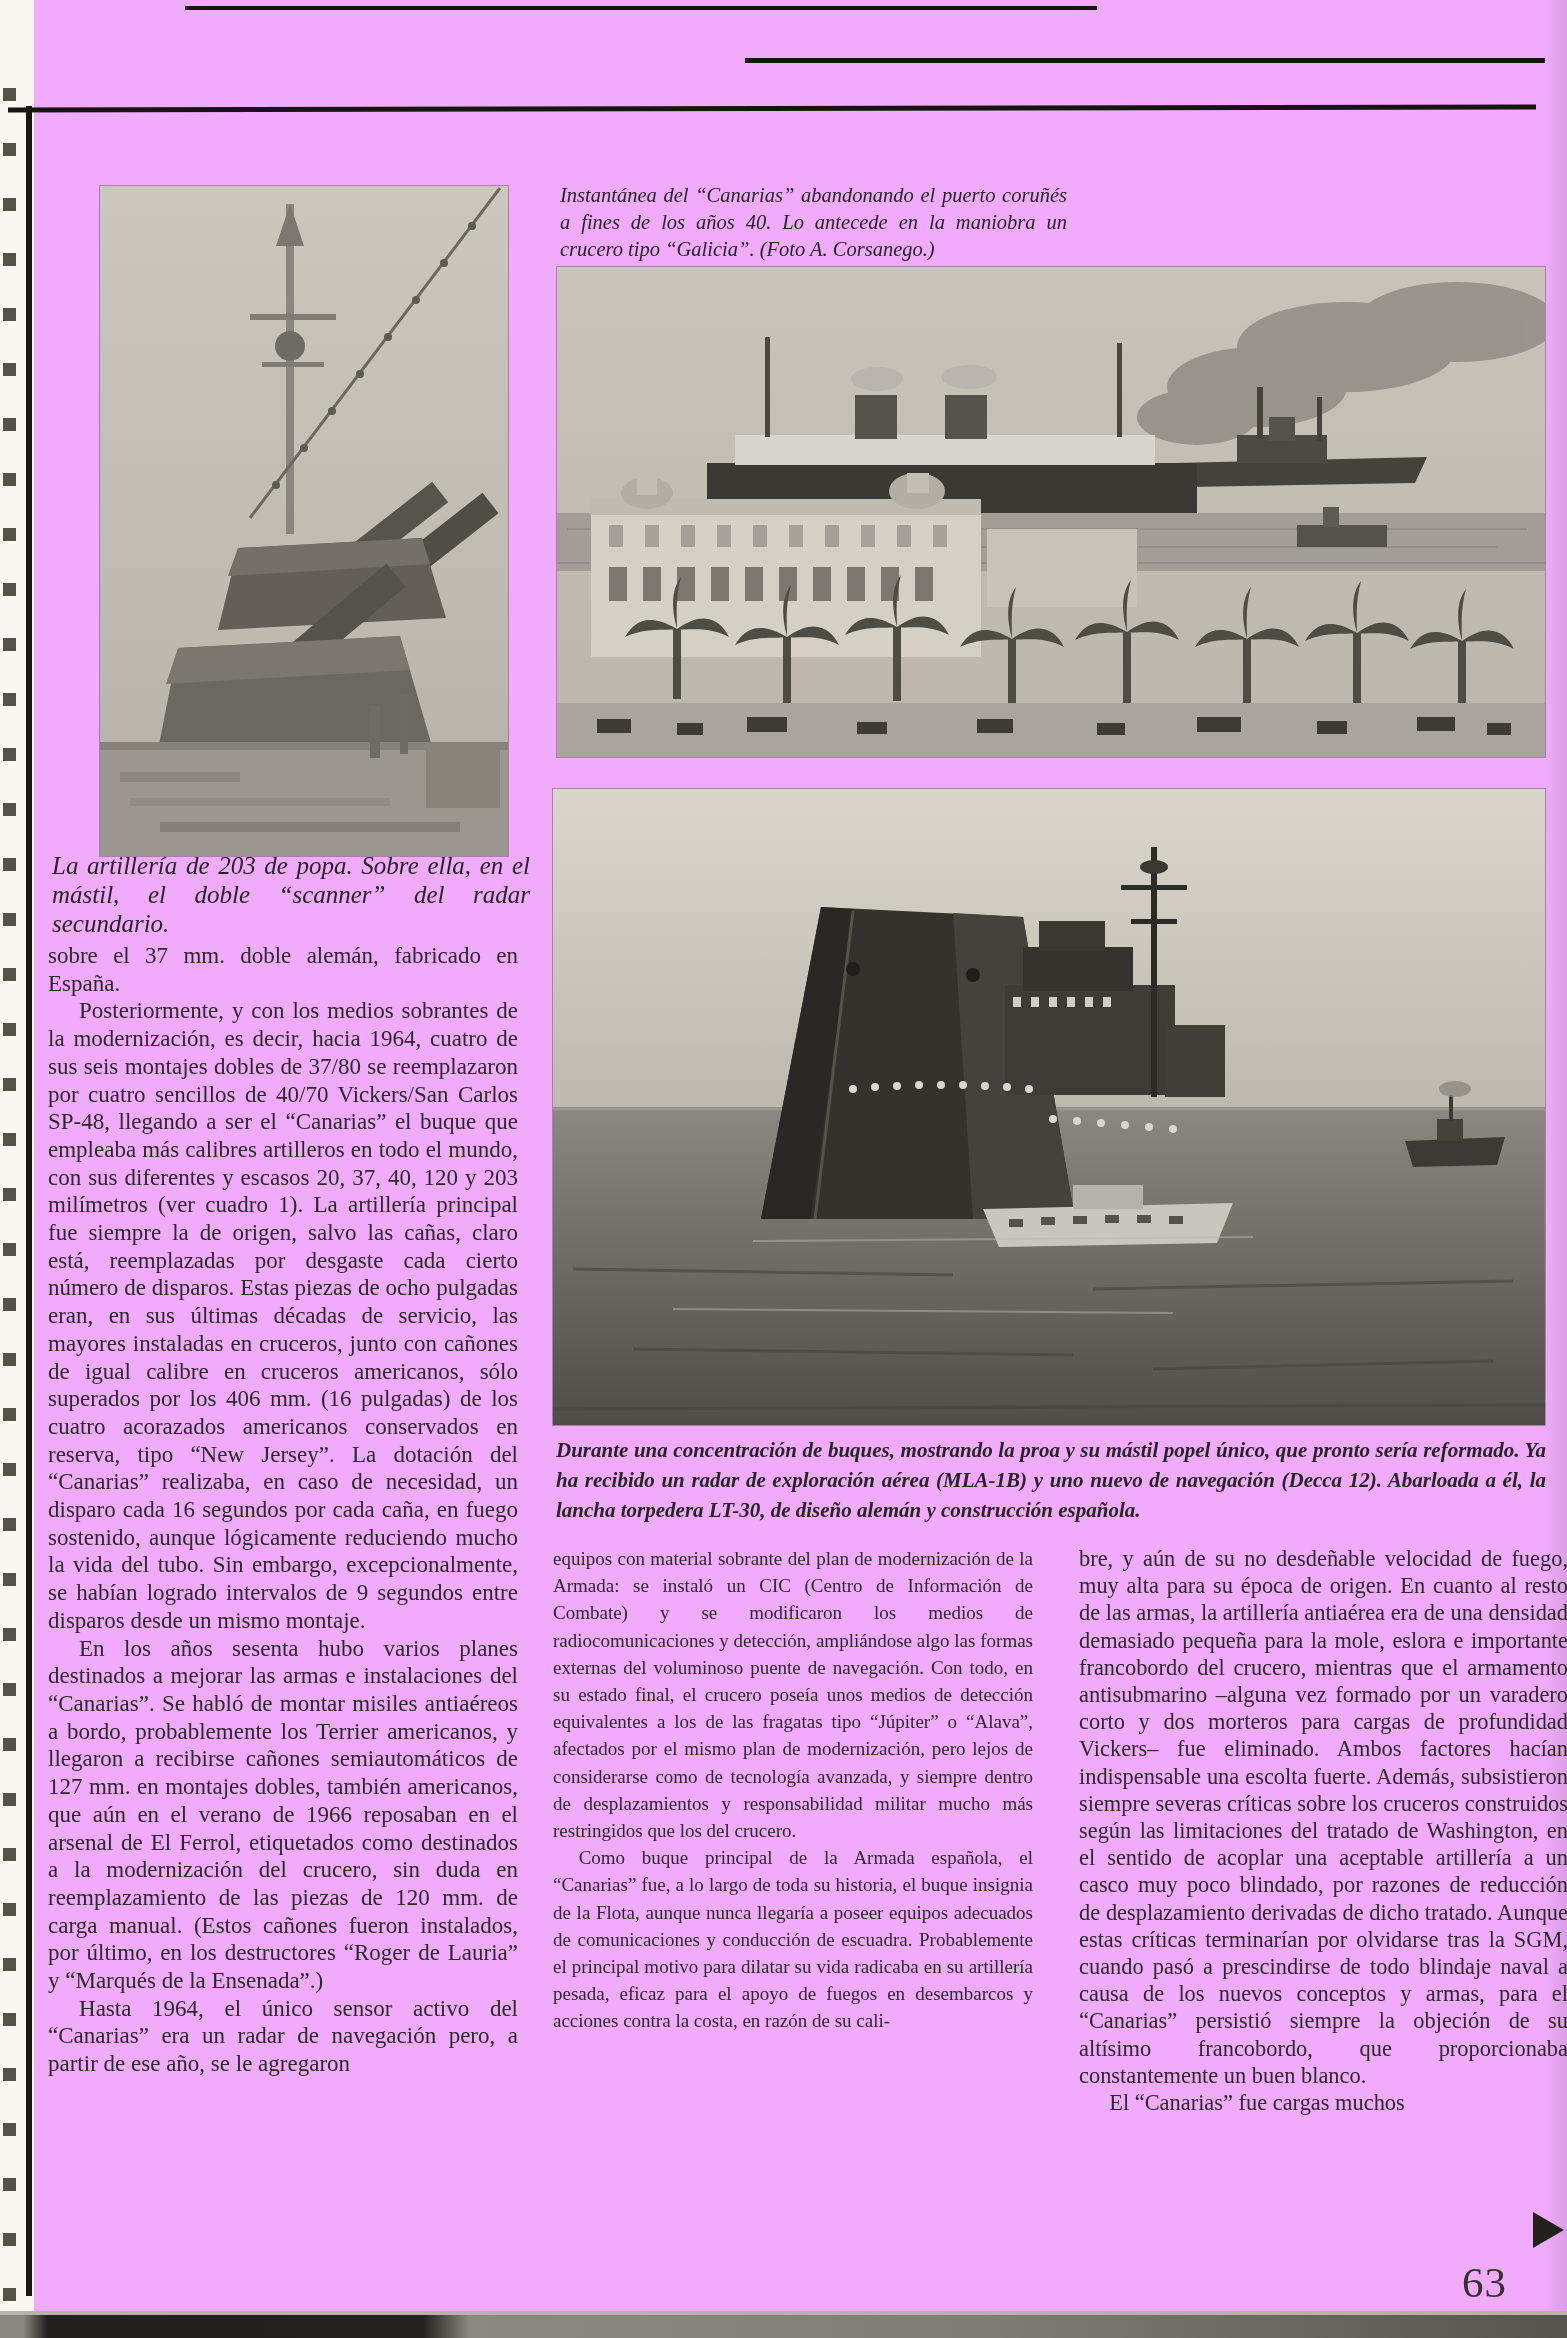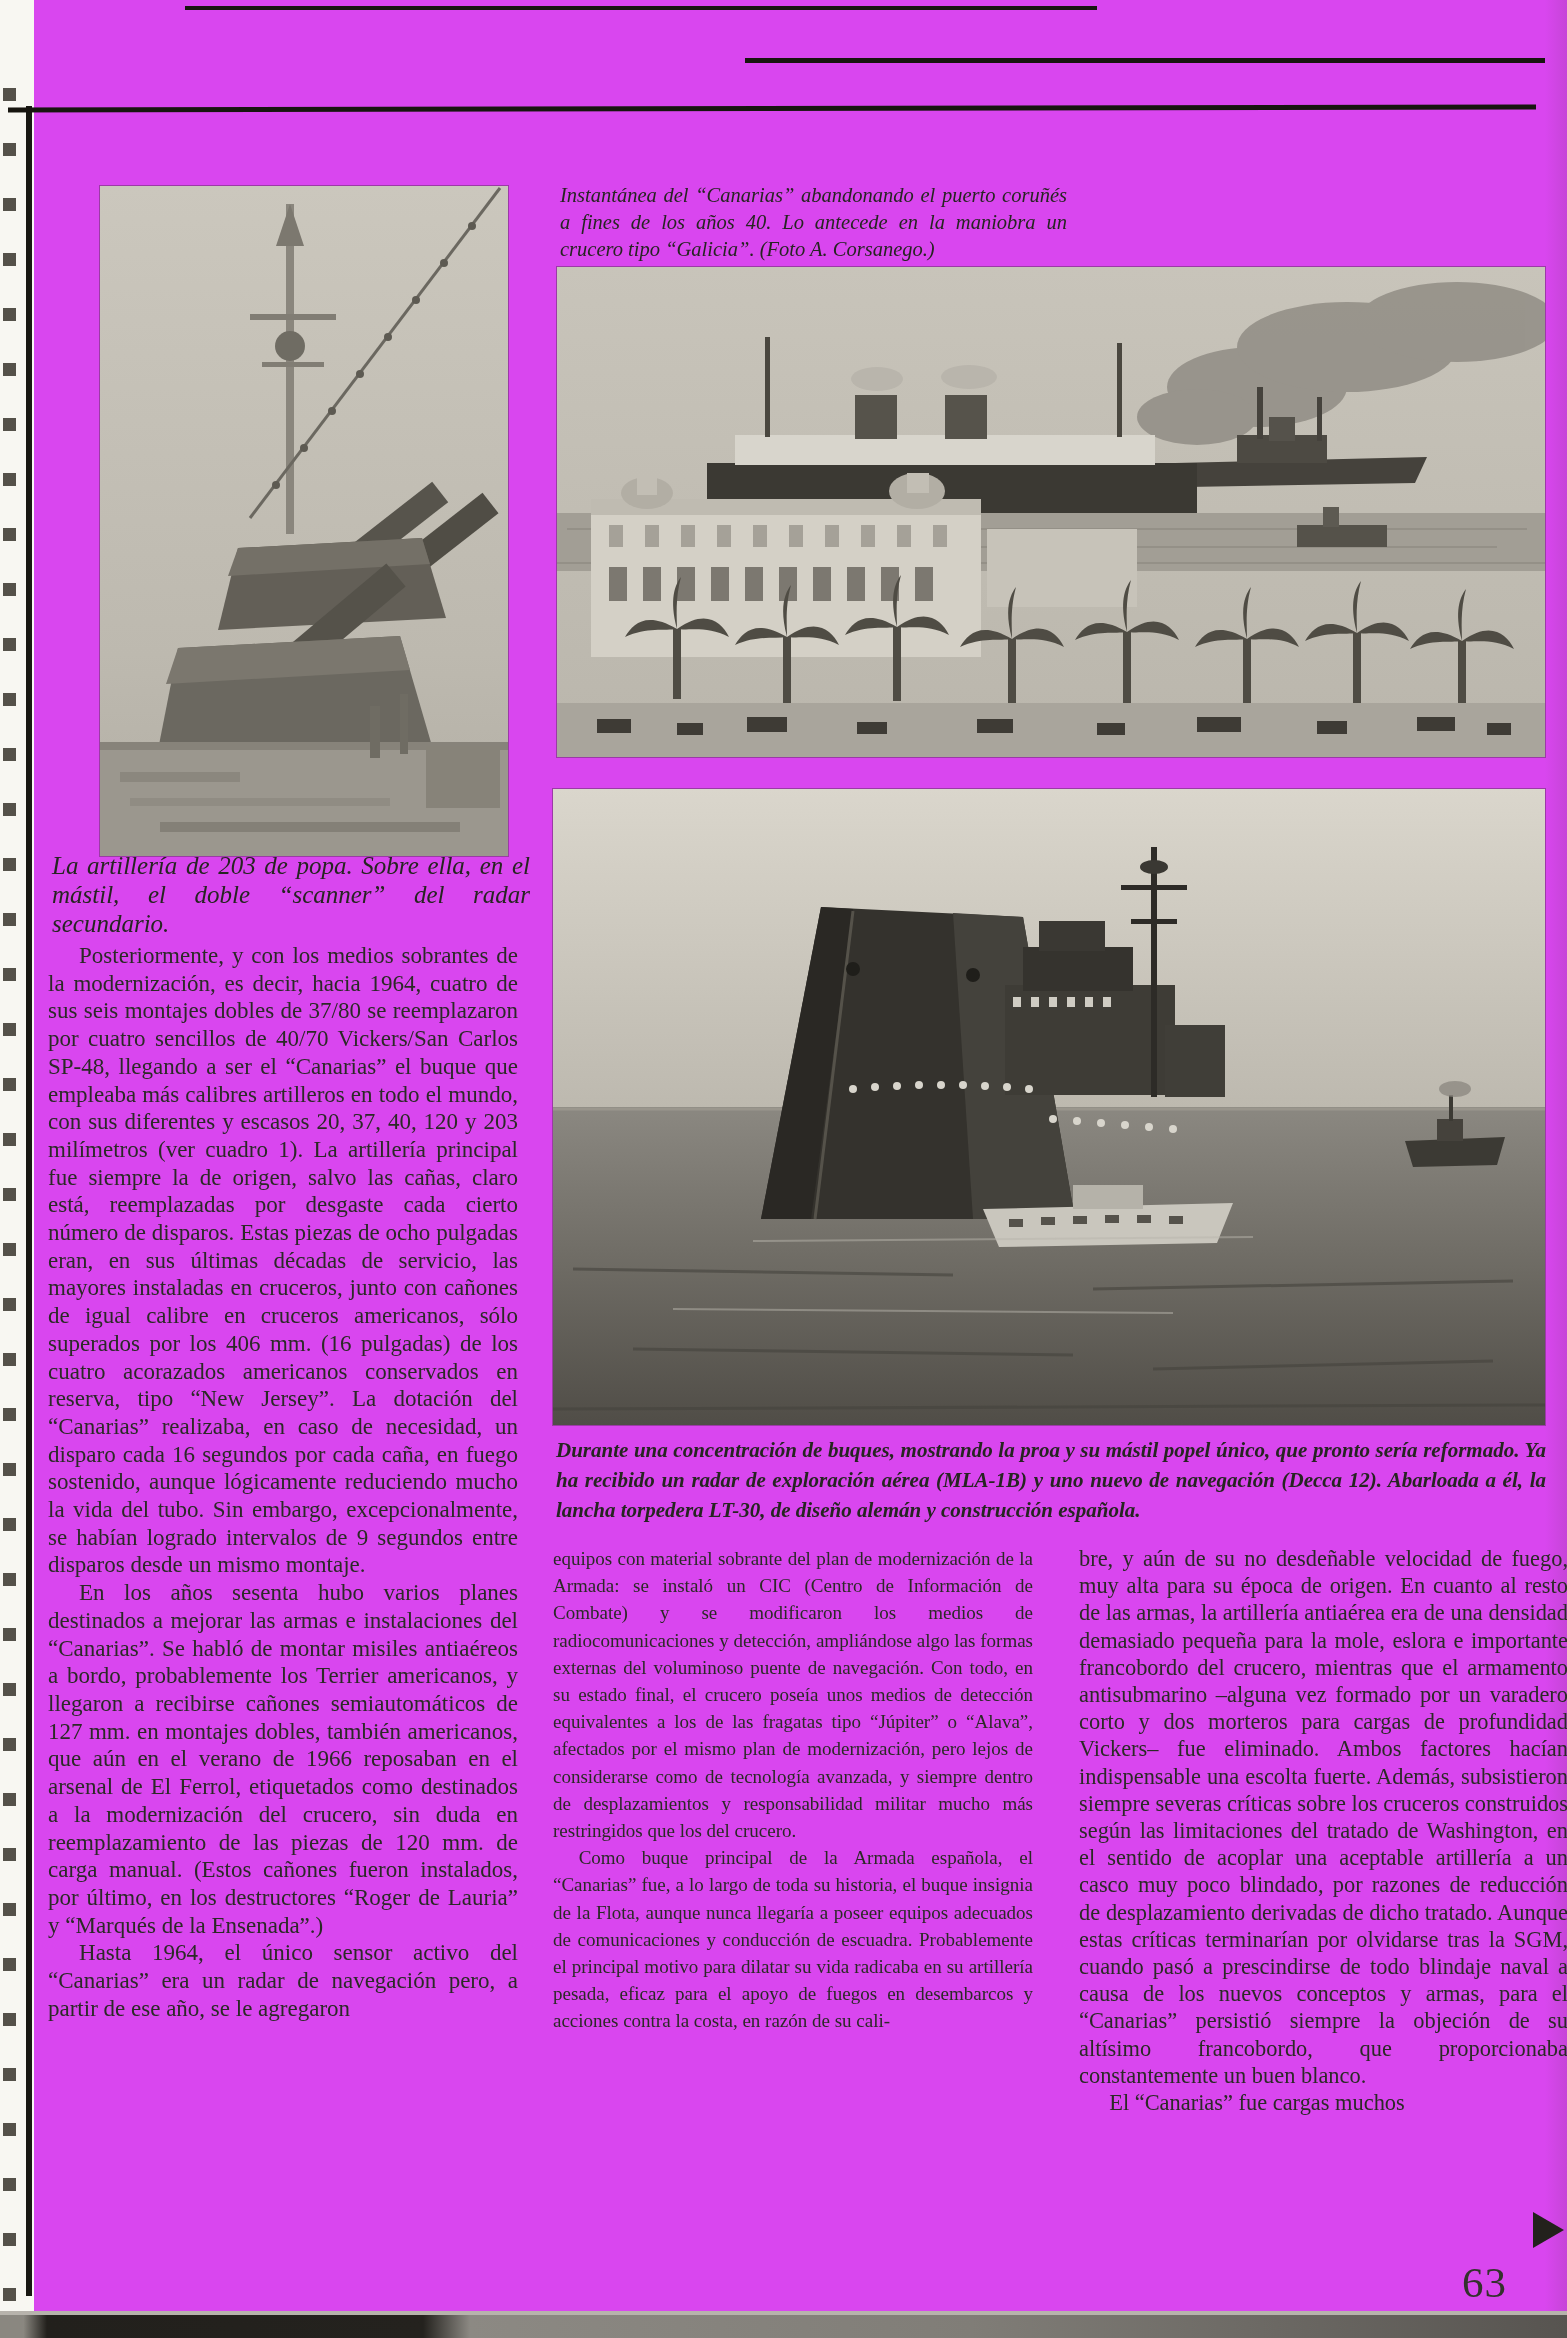--- a/index.html
+++ b/index.html
@@ -1,19 +1,19 @@
 <!DOCTYPE html>
 <html lang="es"><head>
 <meta charset="utf-8">
 <style>
   html,body{margin:0;padding:0;background:#8c8983;}
   .page{
     position:relative;
     width:1567px;height:2338px;
-    background:#d946ef;
+    background:#f0abfc;
     overflow:hidden;
     font-family:"Liberation Serif", serif;
     color:#2b2a26;
   }
   
   .bind-strip{position:absolute;left:0;top:0;width:34px;height:2338px;background:#f8f7f2;}
   .bind-marks{
     position:absolute;left:3px;top:46px;width:13px;height:2286px;
     background:repeating-linear-gradient(180deg, rgba(0,0,0,0) 0 42px, #38342c 42px 55px);
     opacity:.85;
@@ -368,20 +368,21 @@
       <g stroke="#b8b5ac" stroke-width="2" opacity="0.5">
         <line x1="200" y1="452" x2="700" y2="448"></line>
           <line x1="120" y1="520" x2="620" y2="524"></line>
       </g>
     </svg>
   </div>
 
   <div class="caption" id="caption-big">Durante una concentración de buques, mostrando la proa y su mástil popel único, que pronto sería reformado. Ya ha recibido un radar de exploración aérea (MLA-1B) y uno nuevo de navegación (Decca 12). Abarloada a él, la lancha torpedera LT-30, de diseño alemán y construcción española.</div>
 
   <div class="col" id="col-left">
+    <p>sobre el 37 mm. doble alemán, fabricado en España.</p>
     <p class="indent">Posteriormente, y con los medios sobrantes de la modernización, es decir, hacia 1964, cuatro de sus seis montajes dobles de 37/80 se reemplazaron por cuatro sencillos de 40/70 Vickers/San Carlos SP-48, llegando a ser el “Canarias” el buque que empleaba más calibres artilleros en todo el mundo, con sus diferentes y escasos 20, 37, 40, 120 y 203 milímetros (ver cuadro 1). La artillería principal fue siempre la de origen, salvo las cañas, claro está, reemplazadas por desgaste cada cierto número de disparos. Estas piezas de ocho pulgadas eran, en sus últimas décadas de servicio, las mayores instaladas en cruceros, junto con cañones de igual calibre en cruceros americanos, sólo superados por los 406 mm. (16 pulgadas) de los cuatro acorazados americanos conservados en reserva, tipo “New Jersey”. La dotación del “Canarias” realizaba, en caso de necesidad, un disparo cada 16 segundos por cada caña, en fuego sostenido, aunque lógicamente reduciendo mucho la vida del tubo. Sin embargo, excepcionalmente, se habían logrado intervalos de 9 segundos entre disparos desde un mismo montaje.</p>
     <p class="indent">En los años sesenta hubo varios planes destinados a mejorar las armas e instalaciones del “Canarias”. Se habló de montar misiles antiaéreos a bordo, probablemente los Terrier americanos, y llegaron a recibirse cañones semiautomáticos de 127 mm. en montajes dobles, también americanos, que aún en el verano de 1966 reposaban en el arsenal de El Ferrol, etiquetados como destinados a la modernización del crucero, sin duda en reemplazamiento de las piezas de 120 mm. de carga manual. (Estos cañones fueron instalados, por último, en los destructores “Roger de Lauria” y “Marqués de la Ensenada”.)</p>
     <p class="indent">Hasta 1964, el único sensor activo del “Canarias” era un radar de navegación pero, a partir de ese año, se le agregaron</p>
   </div>
 
   <div class="col" id="col-middle">
     <p>equipos con material sobrante del plan de modernización de la Armada: se instaló un CIC (Centro de Información de Combate) y se modificaron los medios de radiocomunicaciones y detección, ampliándose algo las formas externas del voluminoso puente de navegación. Con todo, en su estado final, el crucero poseía unos medios de detección equivalentes a los de las fragatas tipo “Júpiter” o “Alava”, afectados por el mismo plan de modernización, pero lejos de considerarse como de tecnología avanzada, y siempre dentro de desplazamientos y responsabilidad militar mucho más restringidos que los del crucero.</p>
     <p class="indent">Como buque principal de la Armada española, el “Canarias” fue, a lo largo de toda su historia, el buque insignia de la Flota, aunque nunca llegaría a poseer equipos adecuados de comunicaciones y conducción de escuadra. Probablemente el principal motivo para dilatar su vida radicaba en su artillería pesada, eficaz para el apoyo de fuegos en desembarcos y acciones contra la costa, en razón de su cali-</p>
   </div>
 

